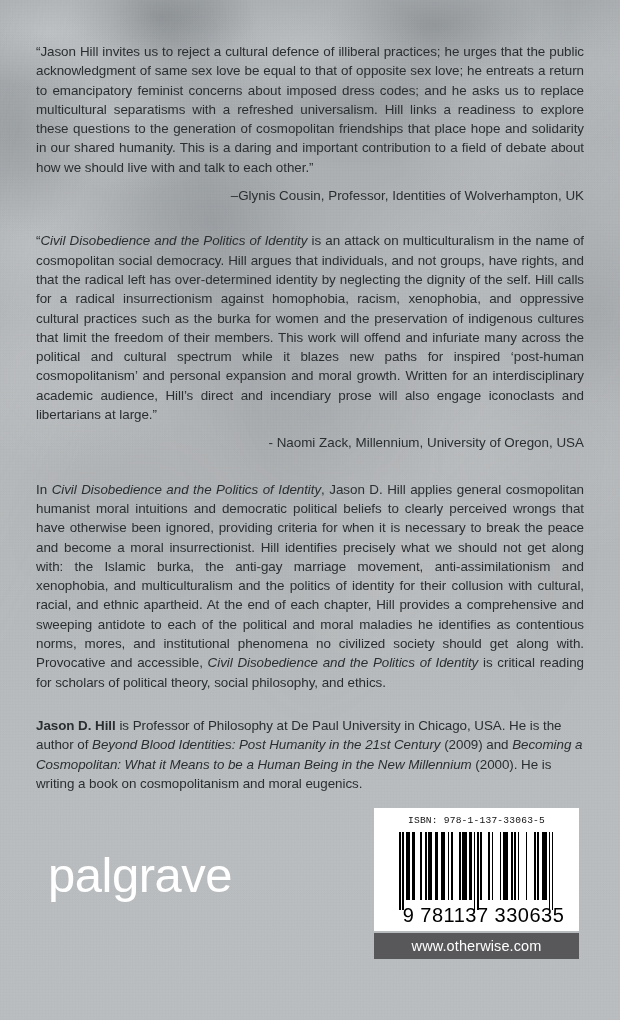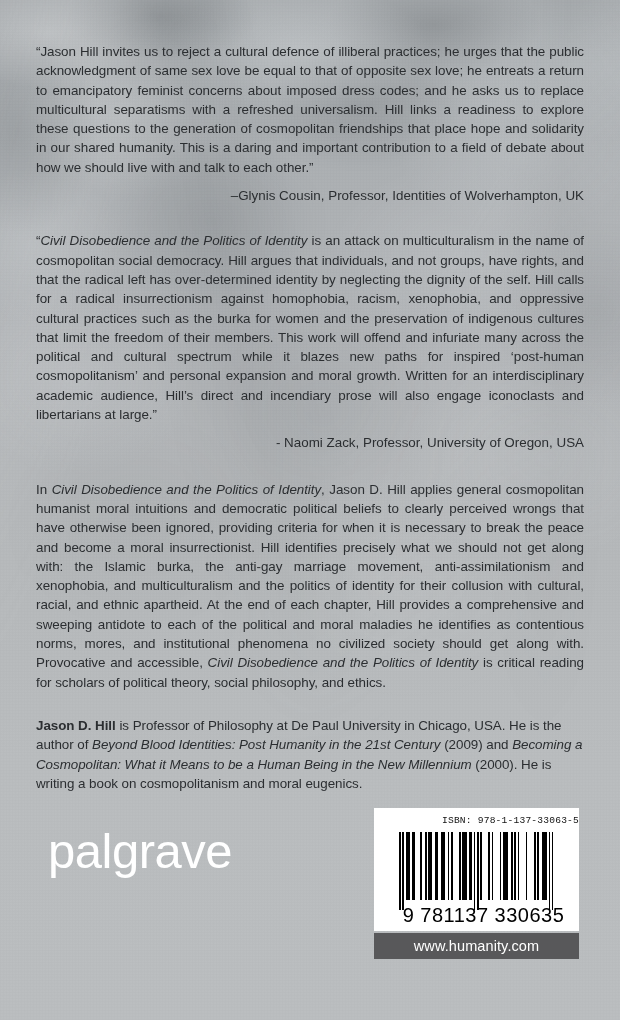--- a/index.html
+++ b/index.html
@@ -128,21 +128,21 @@
     letter-spacing: -0.05px;
   }
 
   .it { font-style: italic; }
   .bold { font-weight: bold; margin-top: 21px; }
 
   
   .logo-block {
     position: absolute;
     left: 48px;
-    top: 828px;
+    top: 852px;
     color: #ffffff;
   }
   .logo-palgrave {
     font-size: 49px;
     line-height: 46px;
     font-weight: 300;
     letter-spacing: -0.5px;
   }
   .logo-macmillan {
     font-size: 41px;
@@ -171,21 +171,21 @@
     width: 205px;
   }
   .barcode-white {
     background: #ffffff;
     padding: 7px 0 0 0;
     height: 123px;
     box-sizing: border-box;
     position: relative;
   }
   .isbn-line {
-    text-align: right;
+    text-align: center;
     font-family: "Liberation Mono", "DejaVu Sans Mono", monospace;
     font-size: 9.6px;
     letter-spacing: 0.2px;
     color: #111;
   }
   .bars {
     position: absolute;
     left: 25px;
     top: 24px;
     width: 155px;
@@ -230,21 +230,21 @@
   <div class="bg-mottle"></div>
   <div class="bg-streaks"></div>
   <div class="bg-grain"></div>
 
   <div class="content">
 
     <p class="blurb blurb-1">“Jason Hill invites us to reject a cultural defence of illiberal practices; he urges that the public acknowledgment of same sex love be equal to that of opposite sex love; he entreats a return to emancipatory feminist concerns about imposed dress codes; and he asks us to replace multicultural separatisms with a refreshed universalism. Hill links a readiness to explore these questions to the generation of cosmopolitan friendships that place hope and solidarity in our shared humanity. This is a daring and important contribution to a field of debate about how we should live with and talk to each other.”</p>
     <p class="attrib">–Glynis Cousin, Professor, Identities of Wolverhampton, UK</p>
 
     <p class="blurb blurb-2"><span>“</span><span class="it">Civil Disobedience and the Politics of Identity</span><span> is an attack on multiculturalism in the name of cosmopolitan social democracy. Hill argues that individuals, and not groups, have rights, and that the radical left has over-determined identity by neglecting the dignity of the self. Hill calls for a radical insurrectionism against homophobia, racism, xenophobia, and oppressive cultural practices such as the burka for women and the preservation of indigenous cultures that limit the freedom of their members. This work will offend and infuriate many across the political and cultural spectrum while it blazes new paths for inspired ‘post-human cosmopolitanism’ and personal expansion and moral growth. Written for an interdisciplinary academic audience, Hill’s direct and incendiary prose will also engage iconoclasts and libertarians at large.”</span></p>
-    <p class="attrib">- Naomi Zack, Professor, University of Oregon, USA</p>
+    <p class="attrib">- Naomi Zack, Millennium, University of Oregon, USA</p>
 
     <p class="desc"><span>In </span><span class="it">Civil Disobedience and the Politics of Identity</span><span>, Jason D. Hill applies general cosmopolitan humanist moral intuitions and democratic political beliefs to clearly perceived wrongs that have otherwise been ignored, providing criteria for when it is necessary to break the peace and become a moral insurrectionist. Hill identifies precisely what we should not get along with: the Islamic burka, the anti-gay marriage movement, anti-assimilationism and xenophobia, and multiculturalism and the politics of identity for their collusion with cultural, racial, and ethnic apartheid. At the end of each chapter, Hill provides a comprehensive and sweeping antidote to each of the political and moral maladies he identifies as contentious norms, mores, and institutional phenomena no civilized society should get along with. Provocative and accessible, </span><span class="it">Civil Disobedience and the Politics of Identity</span><span> is critical reading for scholars of political theory, social philosophy, and ethics.</span></p>
 
     <p class="bio"><span class="bold">Jason D. Hill</span><span> is Professor of Philosophy at De Paul University in Chicago, USA. He is the author of </span><span class="it">Beyond Blood Identities: Post Humanity in the 21st Century</span><span> (2009) and </span><span class="it">Becoming a Cosmopolitan: What it Means to be a Human Being in the New Millennium</span><span> (2000). He is writing a book on cosmopolitanism and moral eugenics.</span></p>
 
   </div>
 
   <div class="logo-block">
     <div class="logo-palgrave">palgrave</div>
   </div>
@@ -345,16 +345,16 @@
           <span class="s" style="width:1.632px"></span>
           <span class="s" style="width:1.632px"></span>
           <span class="s" style="width:1.632px"></span>
           <span class="w0" style="width:1.632px"></span>
           <span class="t" style="width:1.632px"></span>
           <span class="w0" style="width:1.632px"></span>
           <span class="t" style="width:1.632px"></span>
         </div>
       <div class="barcode-digits">9 781137 330635</div>
     </div>
-    <div class="palgrave-bar">www.humanity.com</div>
+    <div class="palgrave-bar">www.otherwise.com</div>
   </div>
 
 </div>
 
 </body></html>

